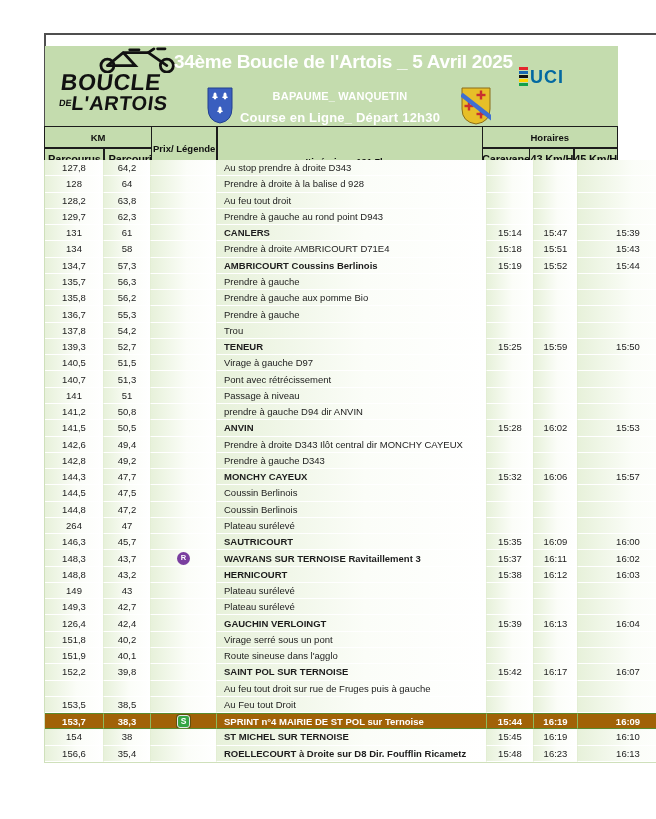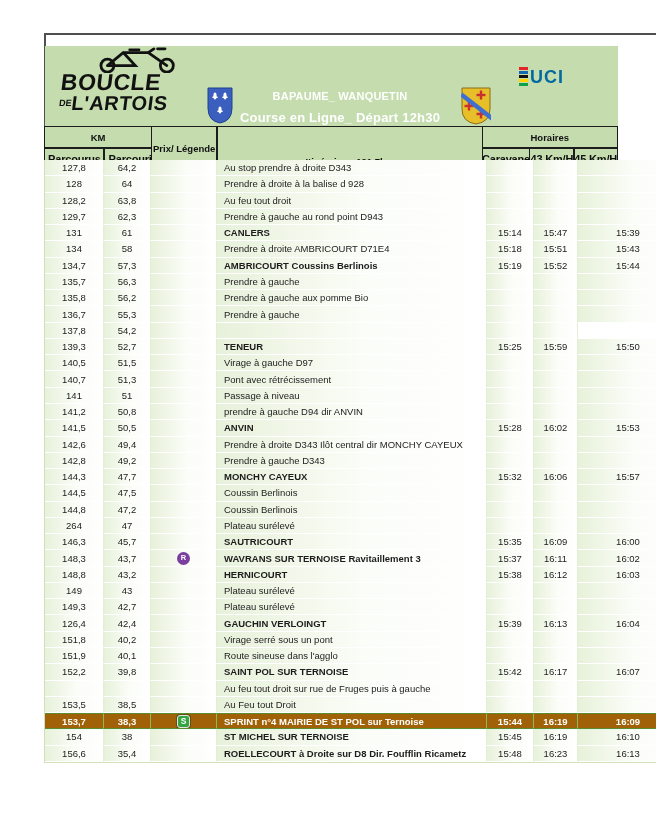--- a/index.html
+++ b/index.html
@@ -85,20 +85,21 @@
           <circle cx="16" cy="20" r="7"></circle>
           <circle cx="80" cy="20" r="7"></circle>
           <path d="M16,20 L33,6 L60,6 L80,20 M33,6 L46,20 L16,20"></path>
           <path d="M60,6 L66,2 M70,2 l8,0 M40,3 l10,0"></path>
         </g>
       </svg>
       <div class="l1">BOUCLE</div>
       <div class="l2"><span class="de">DE</span><span>L'ARTOIS</span></div>
     </div>
 
+    <div class="title">34ème Boucle de l'Artois _ 5 Avril 2025</div>
     <div class="sub1">BAPAUME_ WANQUETIN</div>
     <div class="sub2">Course en Ligne_ Départ 12h30</div>
 
     <svg class="shield-blue" width="26" height="37" viewBox="0 0 26 37">
       <path d="M1,1 h24 v20 q0,13 -12,15 q-12,-2 -12,-15 z" fill="#3a5fbf" stroke="#22408f"></path>
       <g fill="#fff">
         <ellipse cx="8" cy="9" rx="1.6" ry="3.4"></ellipse>
           <rect x="5.2" y="9.4" width="5.6" height="1.6" rx="0.8"></rect>
         <ellipse cx="18" cy="9" rx="1.6" ry="3.4"></ellipse>
           <rect x="15.2" y="9.4" width="5.6" height="1.6" rx="0.8"></rect>
@@ -238,20 +239,21 @@
         <div class="cell c-badge"></div>
         <div class="cell c-itin">Prendre à gauche</div>
         <div class="cell c-time"></div>
         <div class="cell c-time"></div>
         <div class="cell c-time"></div>
       </div>
       <div class="trow">
         <div class="cell c-km">137,8</div>
         <div class="cell c-km">54,2</div>
         <div class="cell c-badge"></div>
+        <div class="cell c-itin">Trou</div>
         <div class="cell c-time"></div>
         <div class="cell c-time"></div>
         <div class="cell c-time"></div>
       </div>
       <div class="trow bold">
         <div class="cell c-km">139,3</div>
         <div class="cell c-km">52,7</div>
         <div class="cell c-badge"></div>
         <div class="cell c-itin">TENEUR</div>
         <div class="cell c-time">15:25</div>

